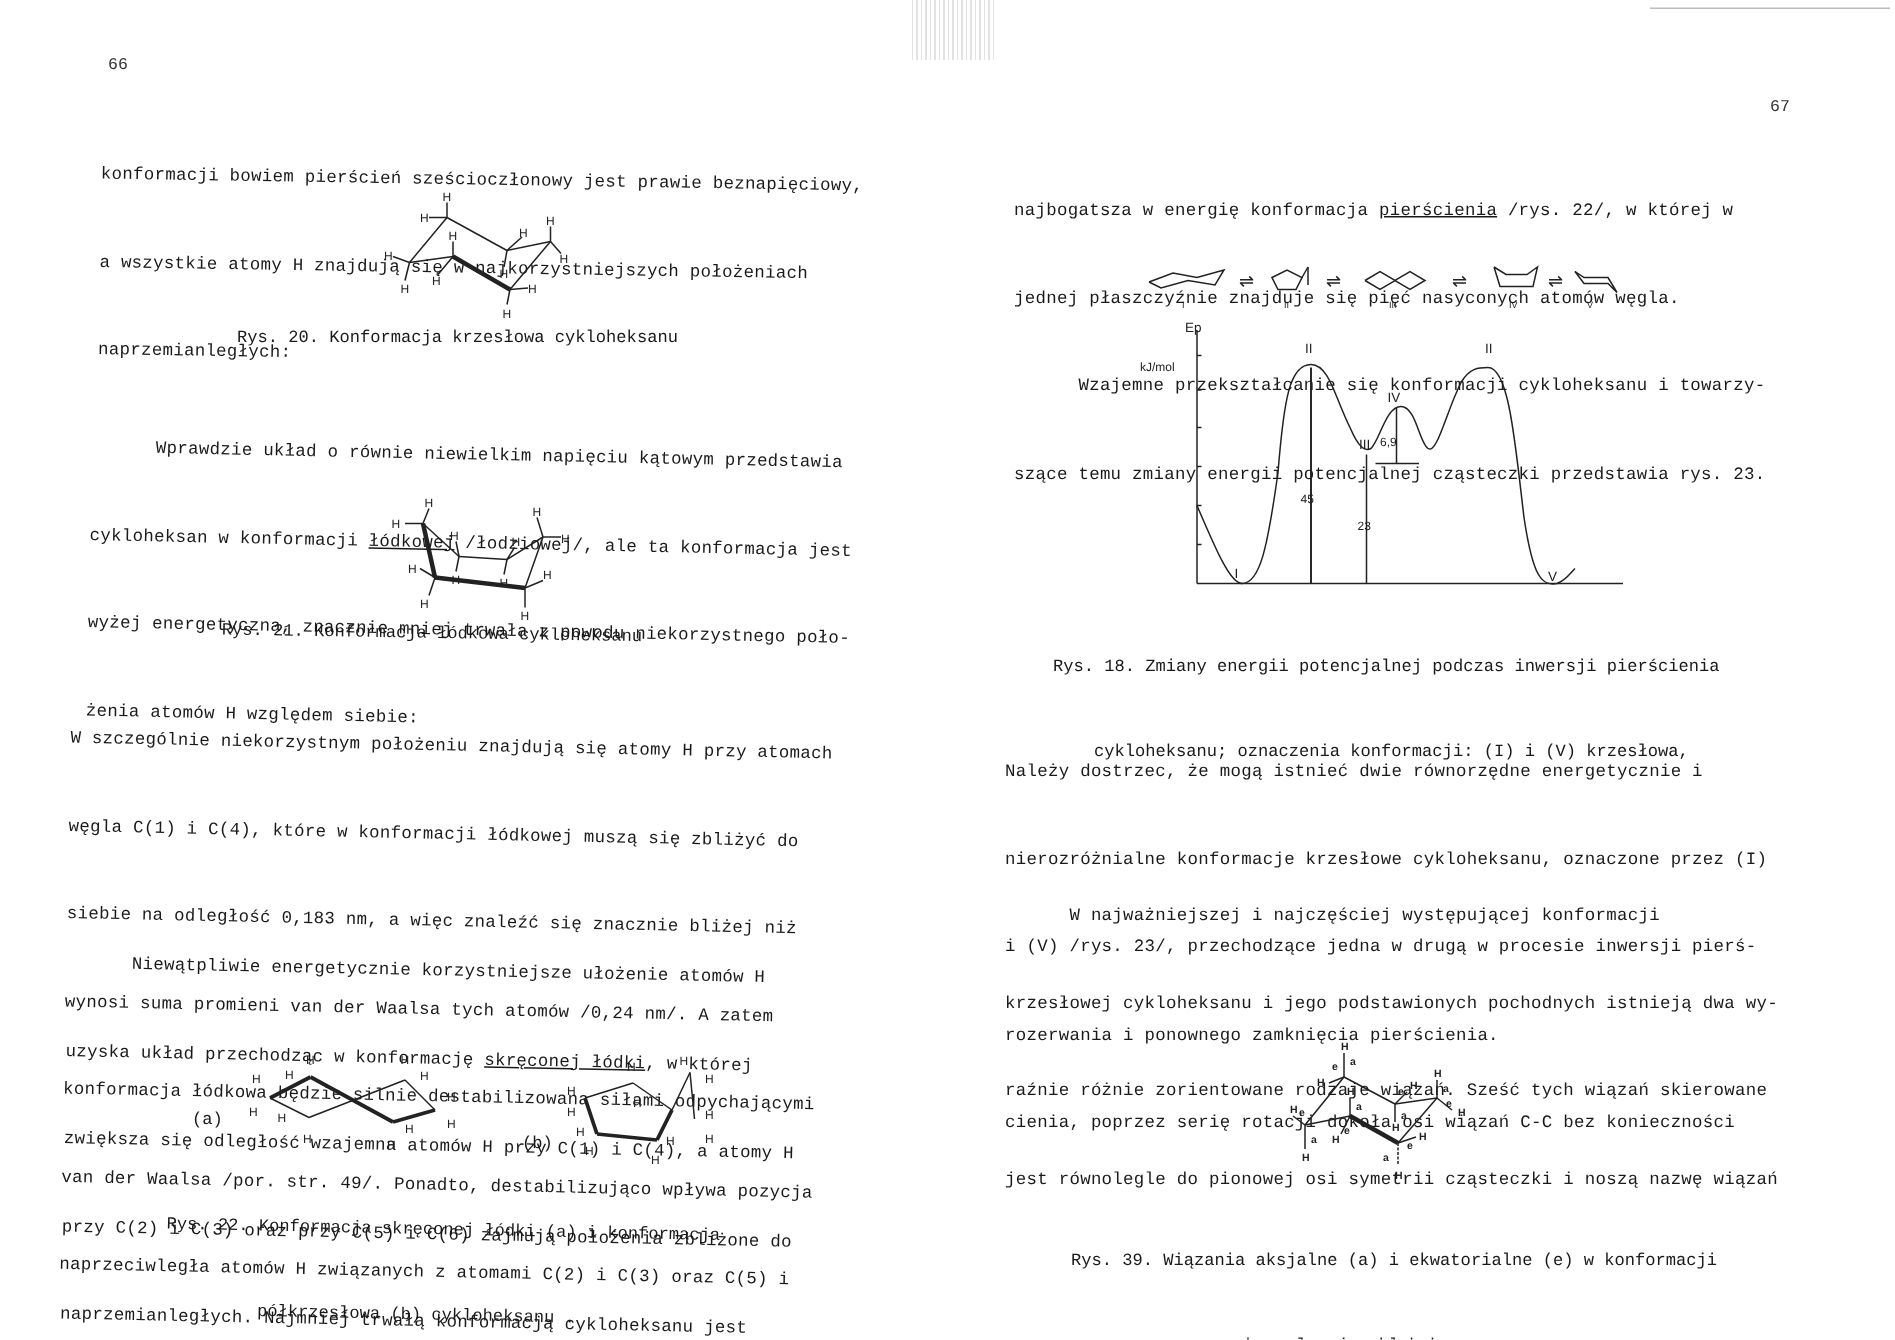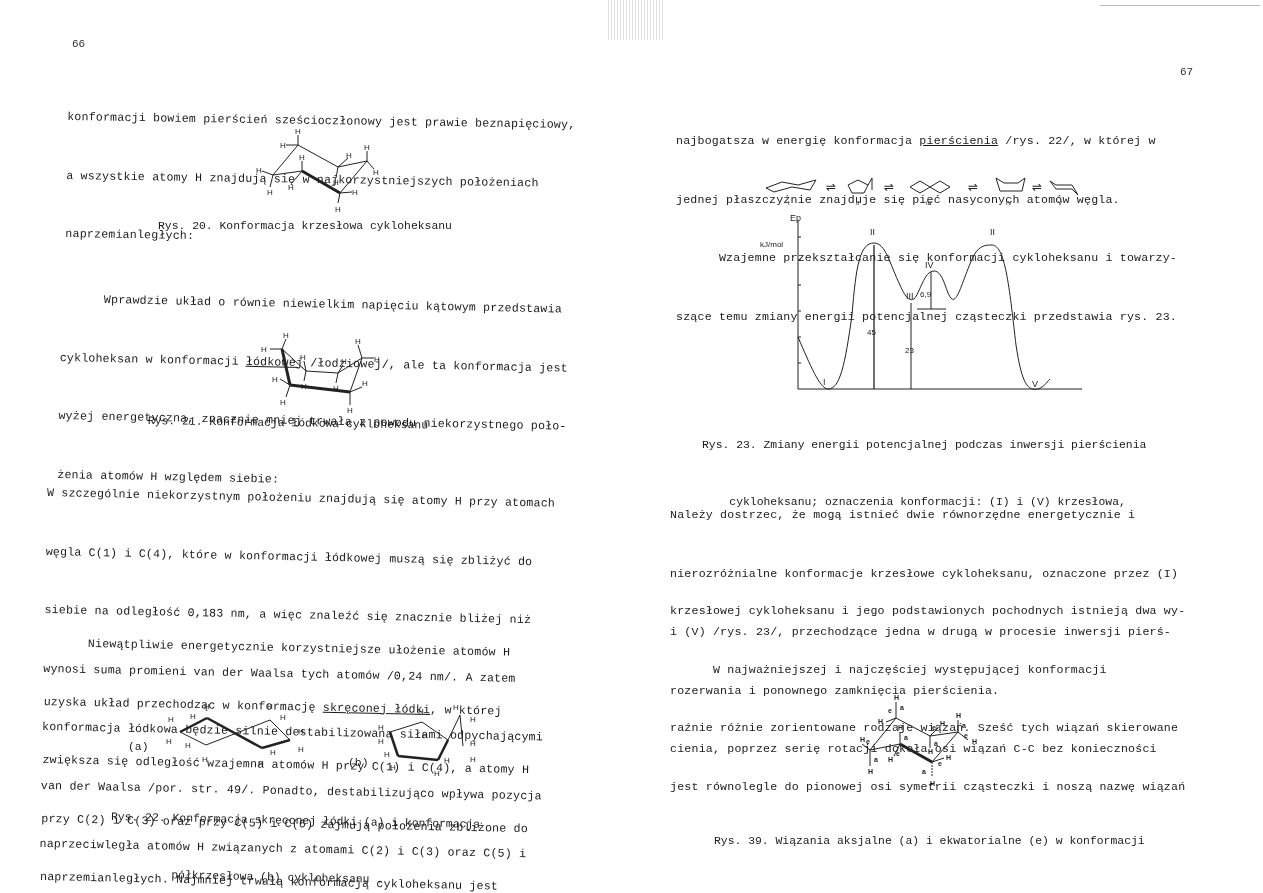--- a/index.html
+++ b/index.html
@@ -262,35 +262,35 @@
       <text x="272" y="212">V</text>
       <text x="107" y="160" font-size="8">45</text>
       <text x="145" y="178" font-size="8">23</text>
       <text x="160" y="122" font-size="8">6,9</text>
       <text x="30" y="46" font-size="9">Ep</text>
       <text x="0" y="72" font-size="8">kJ/mol</text>
     </g>
   </svg>
 
   <div class="caption" style="left:82px; top:398px;">
-    <span style="display:block">Rys. 23. Zmiany energii potencjalnej podczas inwersji pierścienia</span>
+    <span style="display:block">Rys. 18. Zmiany energii potencjalnej podczas inwersji pierścienia</span>
     <span style="display:block">    cykloheksanu; oznaczenia konformacji: (I) i (V) krzesłowa,</span>
   </div>
 
   <div class="para" style="left:50px; top:466px;">
     <span class="line">Należy dostrzec, że mogą istnieć dwie równorzędne energetycznie i</span>
     <span class="line">nierozróżnialne konformacje krzesłowe cykloheksanu, oznaczone przez (I)</span>
     <span class="line">i (V) /rys. 23/, przechodzące jedna w drugą w procesie inwersji pierś-</span>
     <span class="line">rozerwania i ponownego zamknięcia pierścienia.</span>
     <span class="line">cienia, poprzez serię rotacji dokoła osi wiązań C-C bez konieczności</span>
   </div>
 
   <div class="para" style="left:50px; top:562px;">
+    <span class="line">      W najważniejszej i najczęściej występującej konformacji</span>
     <span class="line">krzesłowej cykloheksanu i jego podstawionych pochodnych istnieją dwa wy-</span>
-    <span class="line">      W najważniejszej i najczęściej występującej konformacji</span>
     <span class="line">raźnie różnie zorientowane rodzaje wiązań. Sześć tych wiązań skierowane</span>
     <span class="line">jest równolegle do pionowej osi symetrii cząsteczki i noszą nazwę wiązań</span>
     
     
   </div>
 
   <svg class="fig" style="left:240px; top:690px;" width="130" height="100">
     <g stroke="#222" stroke-width="1" fill="none">
       <line x1="36" y1="28" x2="10" y2="60"></line>
       <line x1="36" y1="28" x2="70" y2="46"></line>

